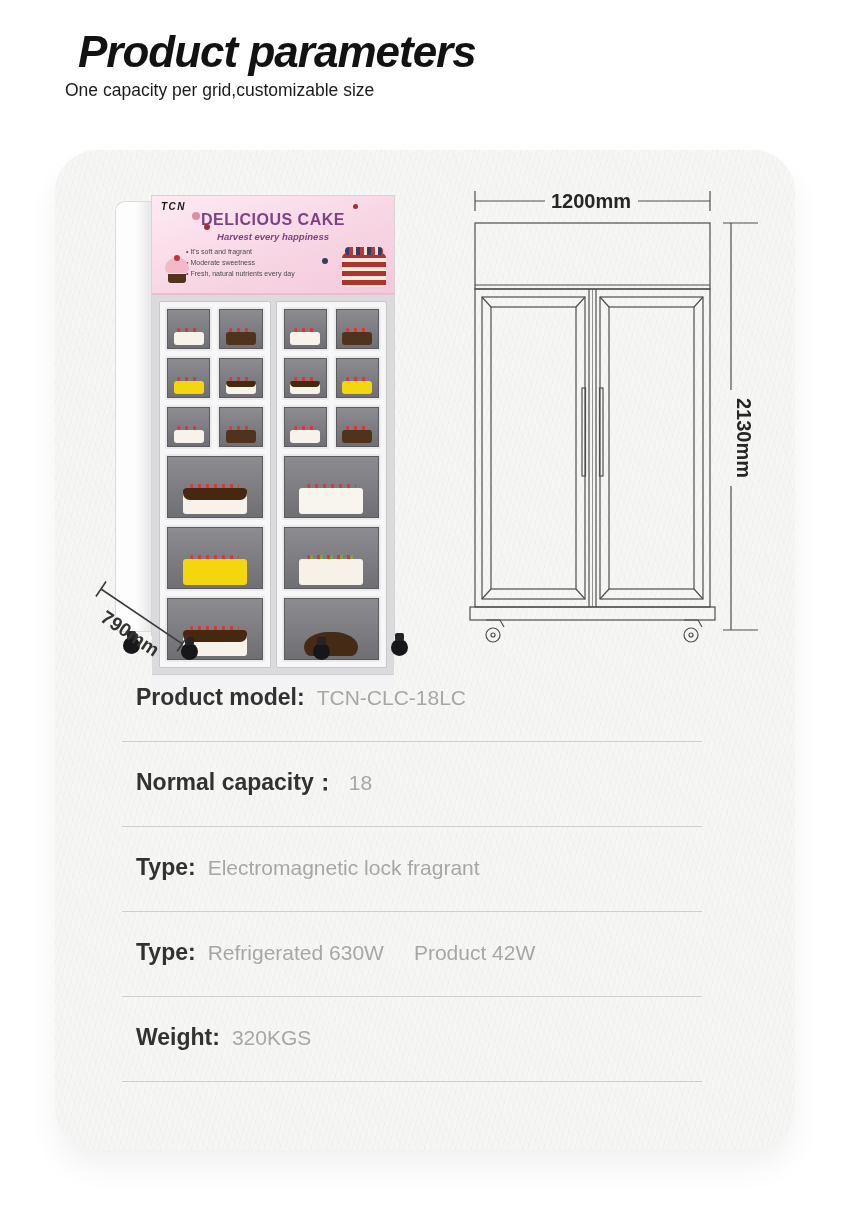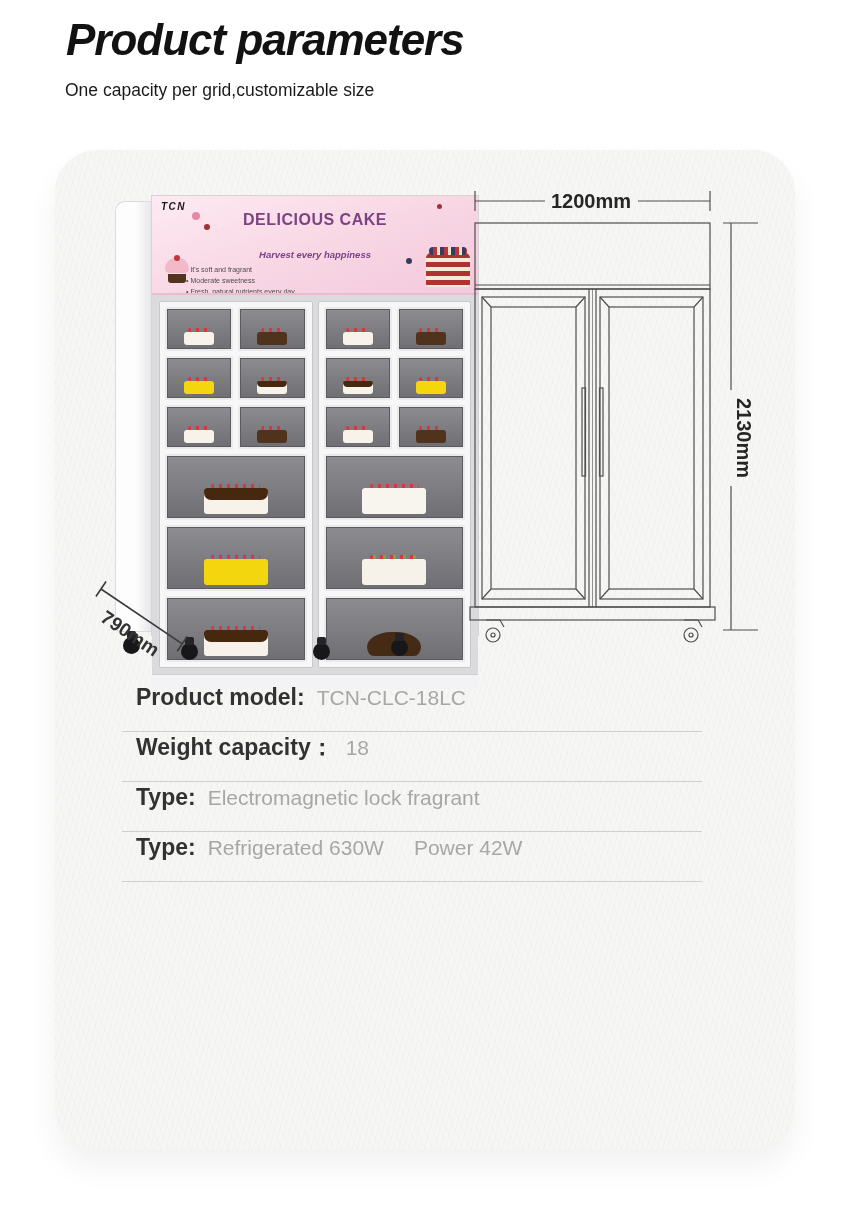--- a/index.html
+++ b/index.html
@@ -1,47 +1,47 @@
 <!DOCTYPE html>
 <html><head>
 <meta charset="utf-8">
 <style>
   html,body{margin:0;padding:0;background:#fff;}
   .page{position:relative;width:850px;height:1210px;background:#ffffff;overflow:hidden;
         font-family:"Liberation Sans",sans-serif;}
 
   
-  .page-title{position:absolute;left:62px;top:10px;margin:4px;font-size:44px;line-height:1.2;
+  .page-title{position:absolute;left:62px;top:10px;margin:16px;font-size:44px;line-height:1.2;
               font-style:italic;font-weight:700;color:#121212;letter-spacing:-1px;}
   .page-subtitle{position:absolute;left:65px;top:80px;margin:0;font-size:17.5px;color:#1b1b1b;}
 
   
   .card{position:absolute;left:55px;top:150px;width:740px;height:1000px;border-radius:42px;
         background:
           repeating-linear-gradient(105deg,rgba(120,120,120,.035) 0 1px,rgba(255,255,255,0) 1px 5px),
           repeating-linear-gradient(68deg,rgba(140,140,140,.03) 0 1px,rgba(255,255,255,0) 1px 7px),
           #f6f6f4;
         box-shadow:0 18px 30px rgba(0,0,0,.055);}
 
   
-  .machine{position:absolute;left:60px;top:45px;width:364px;height:465px;}
+  .machine{position:absolute;left:60px;top:45px;width:280px;height:465px;}
   .m-side{position:absolute;left:0;top:6px;bottom:28px;width:36px;
           background:linear-gradient(90deg,#fdfdfd 55%,#e6e6e8);
           border:1px solid #dcdcde;border-right:none;border-radius:10px 0 0 6px;}
   .m-front{position:absolute;left:36px;right:0;top:0;bottom:24px;border:1px solid #d5d5d7;
            background:#eef0f2;display:flex;flex-direction:column;}
   .m-banner{height:97px;position:relative;overflow:hidden;flex:none;
             background:linear-gradient(160deg,#fdeaf3 0%,#f8d6e4 55%,#f3c9dc 100%);
             border-bottom:2px solid #e9bccf;}
   .m-logo{position:absolute;left:9px;top:5px;font-size:10px;font-weight:700;font-style:italic;
           letter-spacing:1.5px;color:#161616;}
   .m-banner-title{margin:15px 0 0;text-align:center;font-size:16px;font-weight:800;
                   color:#7c4284;letter-spacing:.5px;}
   .m-banner-sub{text-align:center;font-size:9.5px;font-weight:700;font-style:italic;
-                color:#7c4284;margin-top:20px;}
+                color:#7c4284;margin-top:2px;}
   .m-bullets{margin:4px 0 0 34px;padding:0;font-size:7px;color:#4c4c4c;line-height:1.6;}
   .m-bullets div::before{content:"• ";color:#4c4c4c;}
   .cupcake{position:absolute;left:13px;bottom:10px;width:24px;}
   .cc-top{width:24px;height:15px;background:#f3b9c9;border-radius:12px 12px 5px 5px;position:relative;}
   .cc-top::after{content:"";position:absolute;left:9px;top:-3px;width:6px;height:6px;
                  border-radius:50%;background:#c4333c;}
   .cc-base{width:18px;height:9px;background:#52341e;margin:1px auto 0;border-radius:0 0 3px 3px;}
   .layercake{position:absolute;right:8px;bottom:6px;width:44px;height:34px;border-radius:5px 5px 3px 3px;
              background:repeating-linear-gradient(180deg,#ad3330 0 5px,#f5ead9 5px 9px);}
   .layercake::before{content:"";position:absolute;top:-6px;left:3px;right:3px;height:8px;border-radius:4px;
@@ -85,21 +85,21 @@
                  background:#242428;border-radius:2px;}
   .w1{left:8px;bottom:6px;}  .w2{left:66px;bottom:0;}
   .w3{left:198px;bottom:0;} .w4{left:276px;bottom:4px;}
   .depth-dim{position:absolute;left:-36px;top:368px;width:150px;height:130px;}
 
   
   .diagram{position:absolute;left:393px;top:28px;width:335px;height:485px;}
 
   
   .params{position:absolute;left:67px;top:532px;width:580px;}
-  .param-row{padding:0 0 16px 14px;border-bottom:1px solid #cfcfcd;
+  .param-row{padding:0 0 26px 14px;border-bottom:1px solid #cfcfcd;margin-bottom:25px;
              line-height:30px;white-space:nowrap;}
   .p-label{font-size:23px;font-weight:700;color:#323232;}
   .p-value{font-size:21px;color:#a7a7a7;margin-left:12px;}
   .p-value2{font-size:21px;color:#a7a7a7;margin-left:30px;}
 </style>
 </head>
 <body>
 
 <div class="page">
 
@@ -264,24 +264,27 @@
       </g>
       <text x="143" y="30" text-anchor="middle" font-size="20" font-weight="bold" fill="#262626">1200mm</text>
       <text x="289" y="260" text-anchor="middle" font-size="20" font-weight="bold" fill="#262626" transform="rotate(90 289 260)">2130mm</text>
     </svg>
 
     <div class="params">
       <div class="param-row">
         <span class="p-label">Product model:</span><span class="p-value">TCN-CLC-18LC</span>
       </div>
       <div class="param-row">
-        <span class="p-label">Weight capacity：</span><span class="p-value">18</span>
+        <span class="p-label">Normal capacity：</span><span class="p-value">18</span>
       </div>
       <div class="param-row">
         <span class="p-label">Type:</span><span class="p-value">Electromagnetic lock fragrant</span>
       </div>
       <div class="param-row">
-        <span class="p-label">Type:</span><span class="p-value">Refrigerated 630W</span><span class="p-value2">Power 42W</span>
+        <span class="p-label">Type:</span><span class="p-value">Refrigerated 630W</span><span class="p-value2">Product 42W</span>
+      </div>
+      <div class="param-row">
+        <span class="p-label">Weight:</span><span class="p-value">320KGS</span>
       </div>
     </div>
 
   </div>
 </div>
 
 </body></html>

